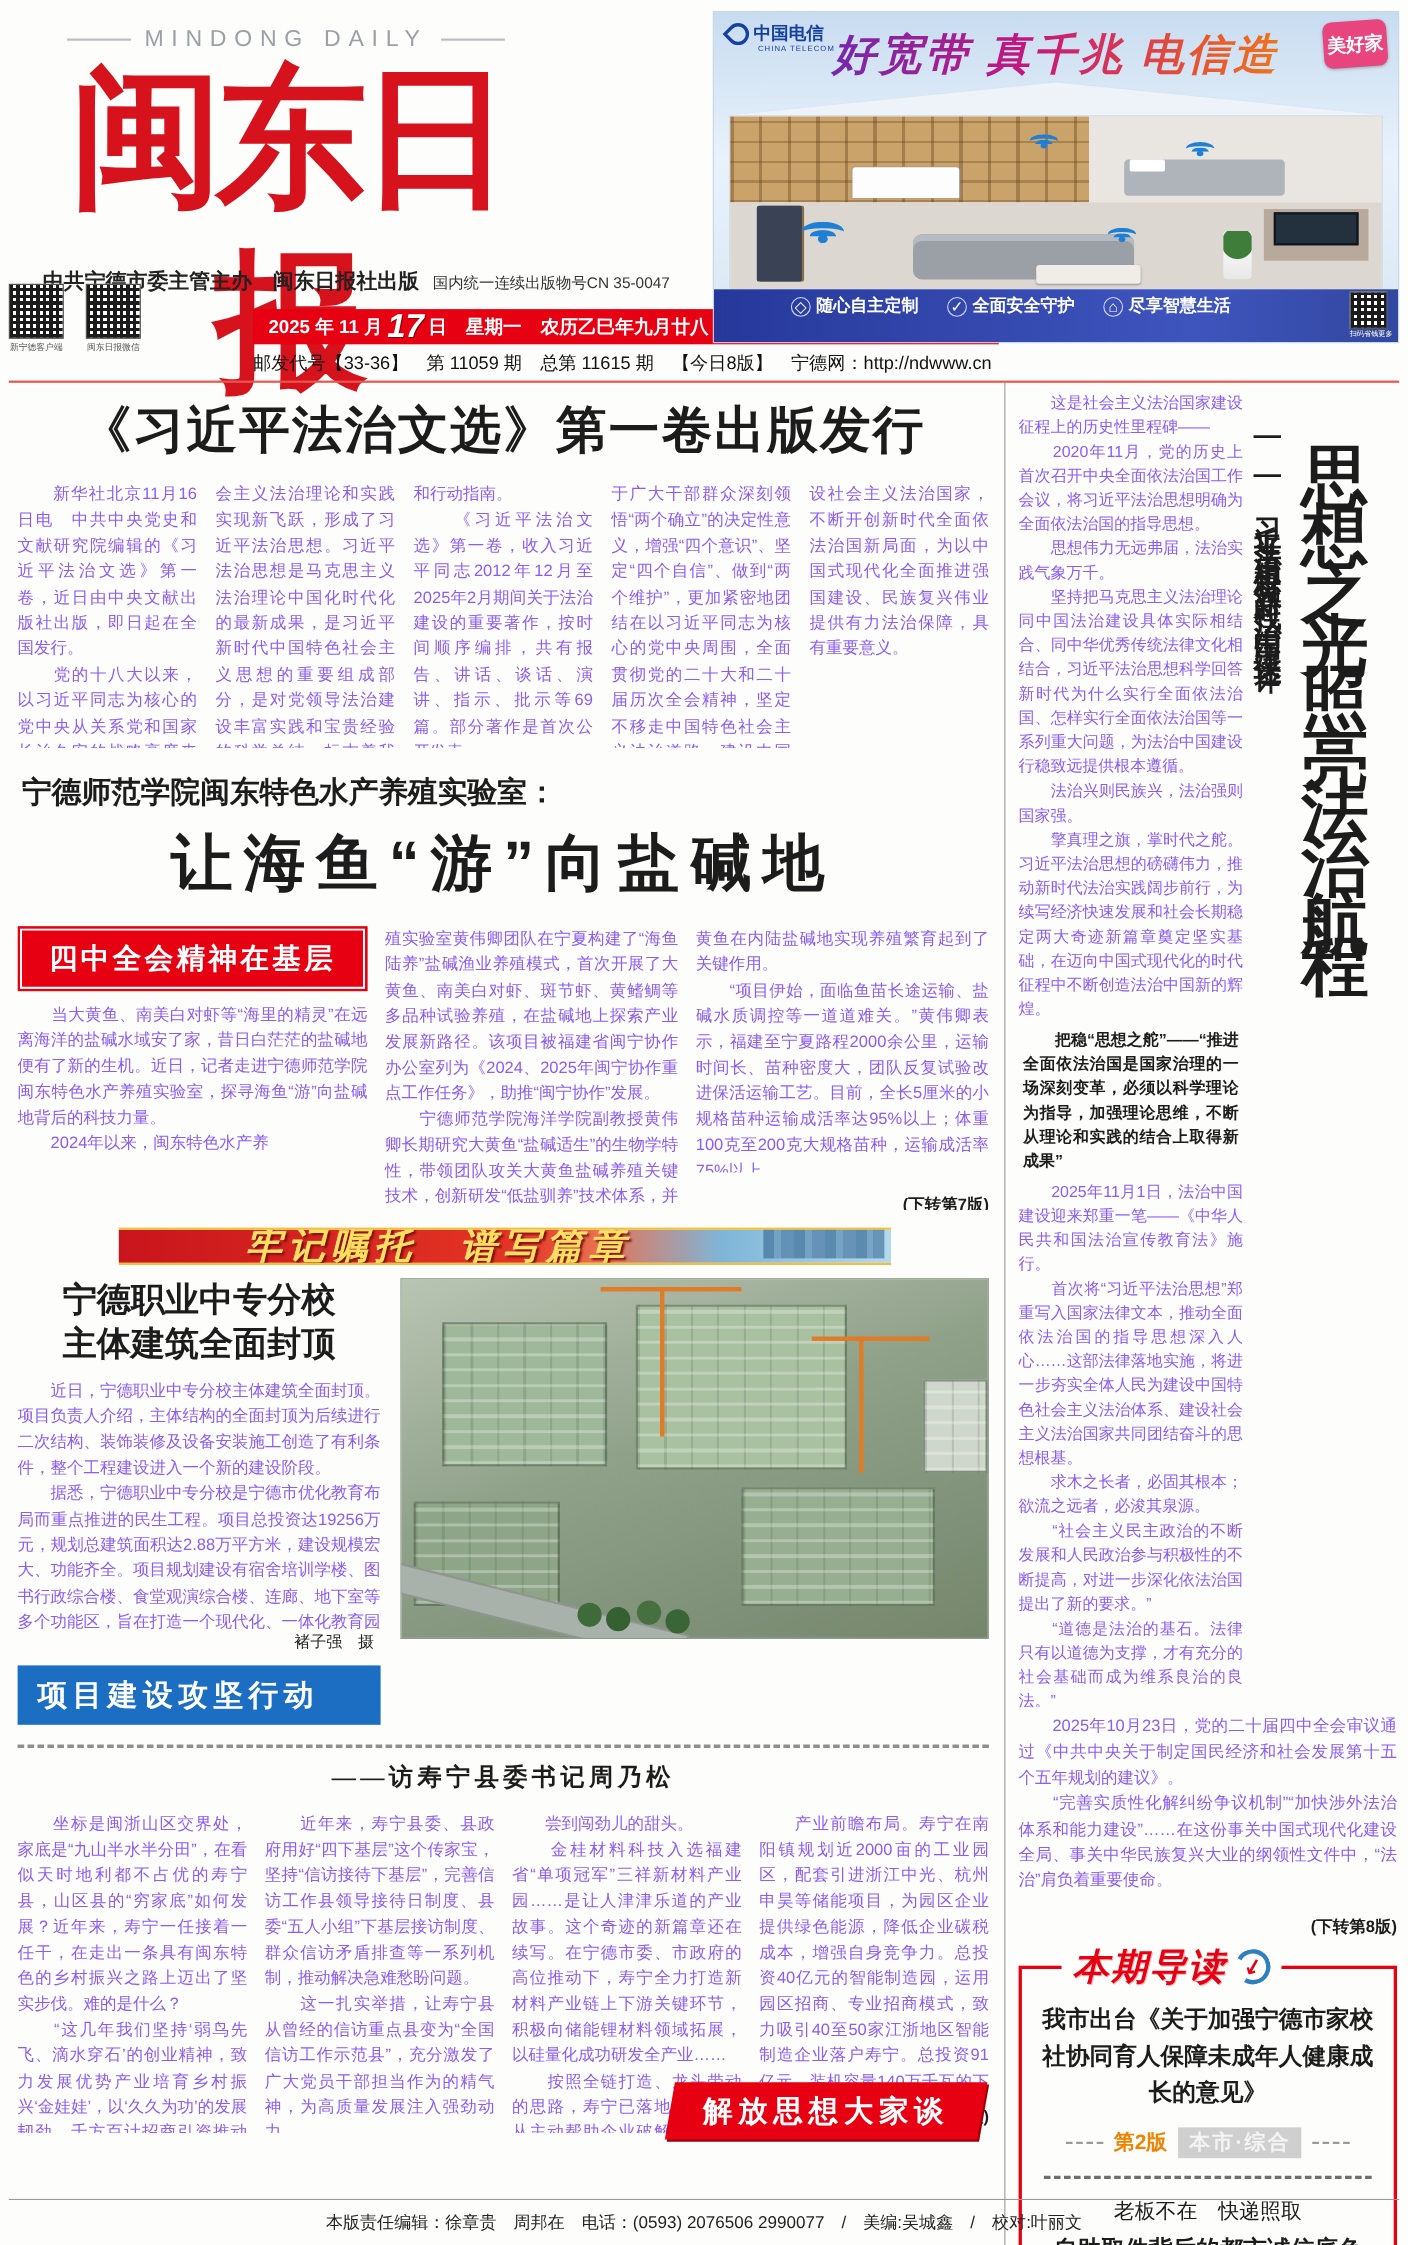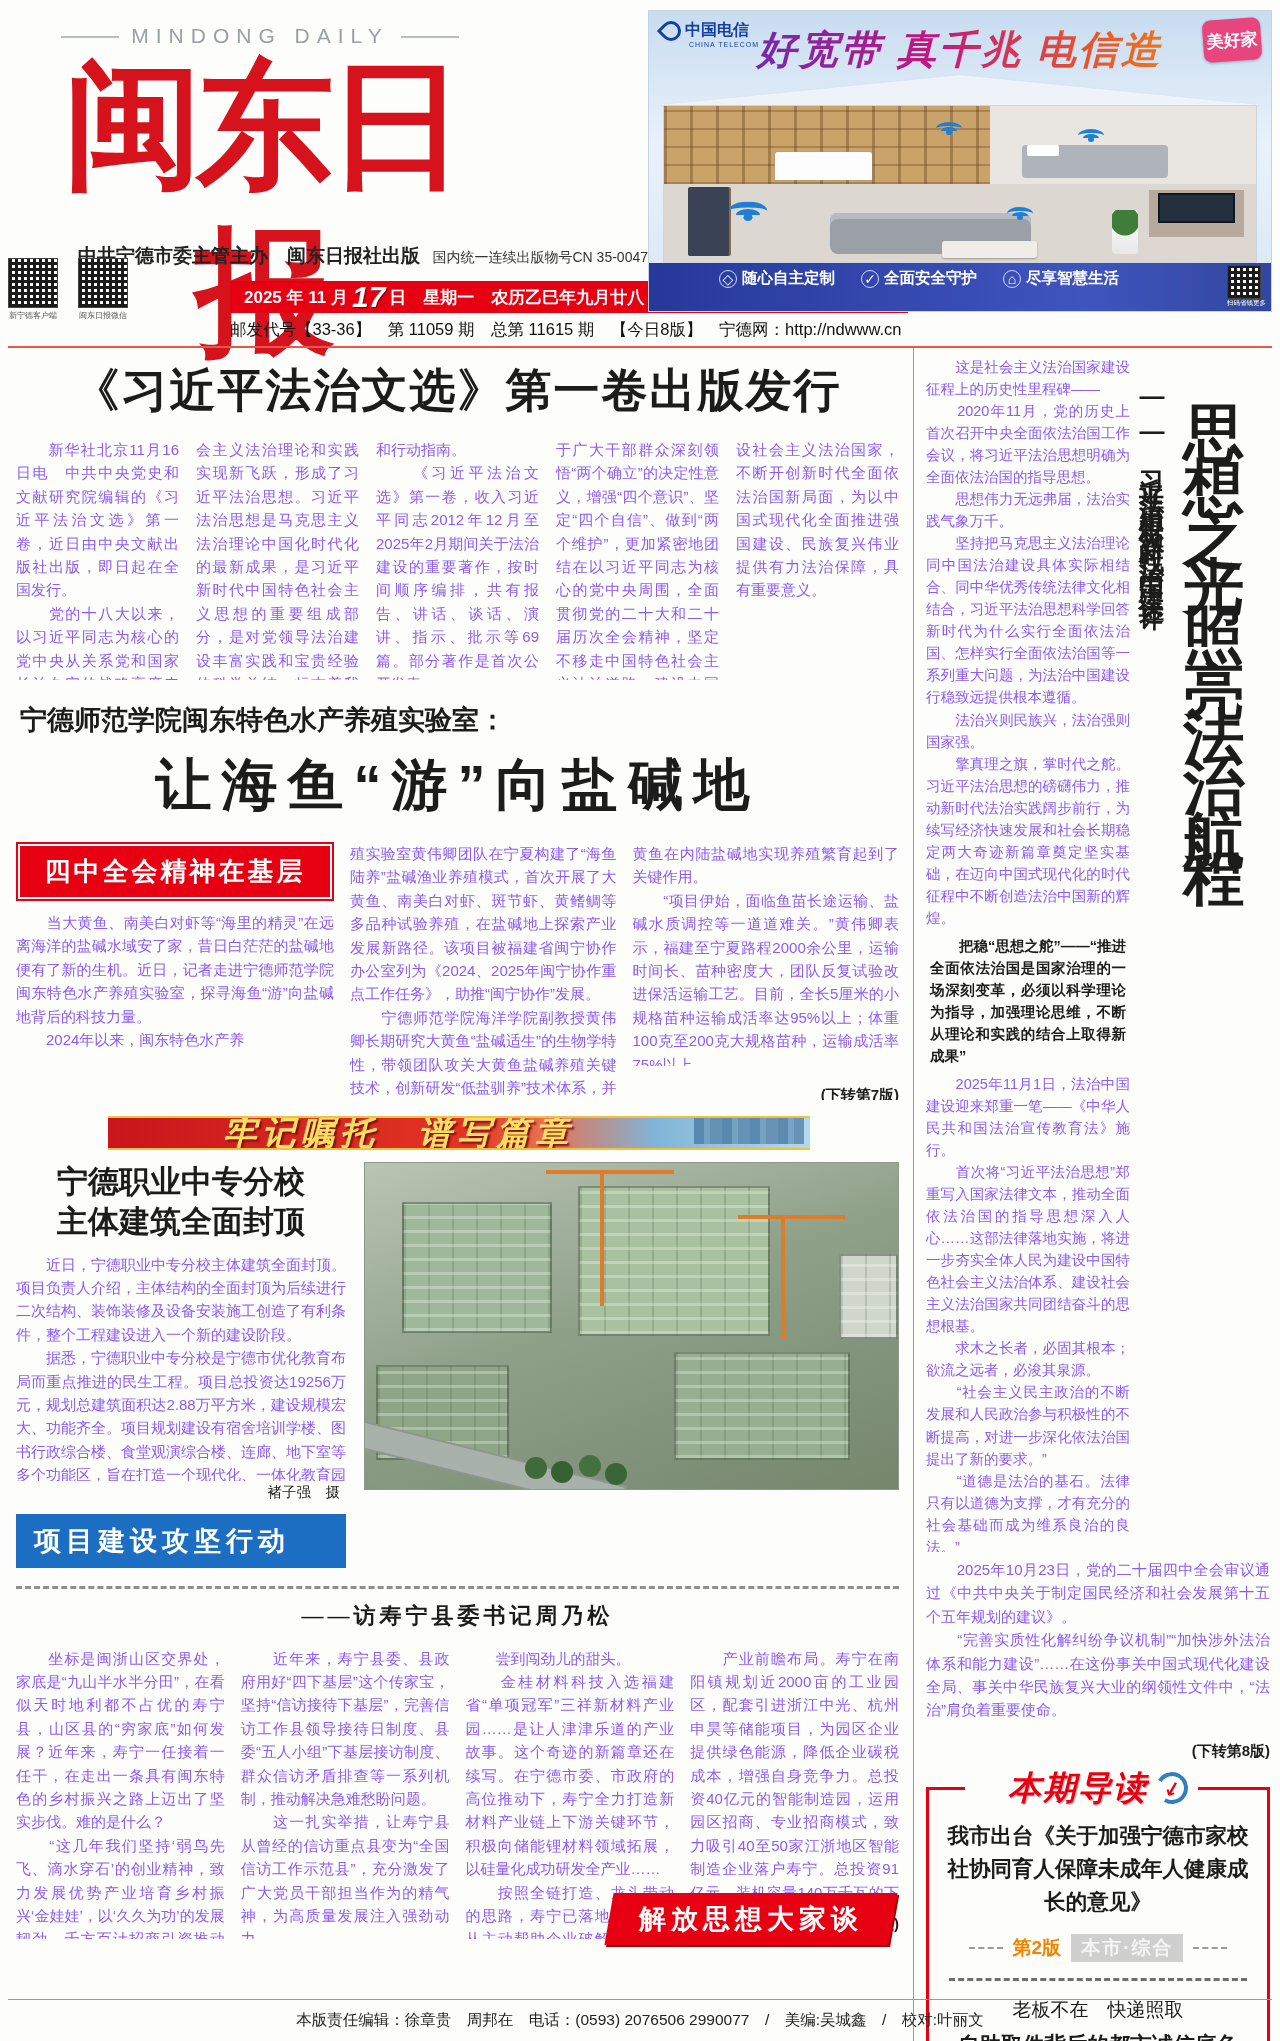--- a/index.html
+++ b/index.html
@@ -4,21 +4,21 @@
 <style>
   * { margin:0; padding:0; box-sizing:border-box; }
   body { background:#888; font-family:"Liberation Sans","DejaVu Sans",sans-serif; }
   .page { width:1280px; height:2041px; margin:0 auto; background:#fdfdfb; position:relative; overflow:hidden; color:#1c1c1c; }
 
   
   .header { position:relative; height:348px; }
   .en-daily { position:absolute; top:24px; left:0; width:520px; text-align:center; color:#9aa0a6; font-size:21px; letter-spacing:7px; }
   .en-daily .rule { display:inline-block; width:58px; border-top:2px solid #b9bec3; vertical-align:middle; margin:0 12px; }
   .masthead { position:absolute; top:42px; left:6px; width:512px; text-align:center; font-size:138px; line-height:1.2; font-weight:900; color:#d6121c; letter-spacing:-6px; font-family:"DejaVu Serif","Liberation Serif",serif; }
-  .org-line { position:absolute; top:243px; left:0; width:648px; text-align:right; white-space:nowrap; }
+  .org-line { position:absolute; top:243px; left:0; width:648px; text-align:center; white-space:nowrap; }
   .org-main { font-size:19px; font-weight:700; color:#222; }
   .org-sub { font-size:14px; color:#333; margin-left:8px; }
   .qr { width:50px; height:50px; border:1px solid #444; background:#fff;
         background-image:repeating-linear-gradient(0deg,#1b1b1b 0 3px,transparent 3px 6px),repeating-linear-gradient(90deg,#1b1b1b 0 3px,transparent 3px 6px); }
   .qr-wrap { position:absolute; top:258px; text-align:center; }
   .qr-wrap .cap { font-size:8px; color:#555; margin-top:2px; }
   .date-bar { position:absolute; top:281px; left:230px; width:678px; height:32px; background:#e60012; color:#fff;
               display:flex; align-items:center; font-size:17px; font-weight:700; padding:0 14px; }
   .date-day { font-size:30px; font-style:italic; font-weight:900; margin:0 4px; text-shadow:1px 1px 0 #7a0009; }
   .date-email { margin-left:auto; font-weight:400; font-size:16px; }
@@ -124,21 +124,21 @@
   
   .ra-top { display:flex; height:1196px; overflow:hidden; }
   .ra-bodycol { width:204px; flex:none; overflow:hidden; }
   .ra-bodycol .bodytext { font-size:14.5px; line-height:1.52; }
   .ra-subhead { font-weight:900; white-space:pre-line; text-align:justify; font-size:14.5px; line-height:1.52; margin:6px 4px; }
   .vert-sub { writing-mode:vertical-rl; text-orientation:upright; font-size:25px; font-weight:900; letter-spacing:.28em; margin:26px 10px 0 6px; height:1060px; }
   .vert-head { writing-mode:vertical-rl; text-orientation:upright; font-size:61px; font-weight:900; letter-spacing:.82em; height:1190px; line-height:1.15; }
   .ra-cont { margin-top:6px; }
   .digest { margin-top:26px; border:3px solid #e60012; position:relative; padding:30px 14px 18px; }
   .digest-title { position:absolute; top:-24px; left:36px; background:#fdfdfb; padding:0 10px; display:flex; align-items:center; gap:8px; }
-  .digest-title .t { color:#e60012; font-size:33px; font-weight:900; font-style:italic; letter-spacing:2px; text-shadow:1px 1px 0 #f5b0b0;margin-left:33px; }
+  .digest-title .t { color:#e60012; font-size:33px; font-weight:900; font-style:italic; letter-spacing:2px; text-shadow:1px 1px 0 #f5b0b0; }
   .digest-title .ic { width:32px; height:32px; border:4px solid #2f7fc1; border-left-color:transparent; border-radius:50%; color:#e60012; font-size:20px; font-weight:900; text-align:center; line-height:26px; transform:rotate(-15deg); }
   .digest-item { text-align:center; }
   .digest-item .big { font-size:21.5px; font-weight:900; line-height:1.55; }
   .digest-item .kick { font-size:19px; margin-bottom:6px; }
   .pageref { display:flex; align-items:center; justify-content:center; gap:10px; margin:14px 0 6px; }
   .pageref .d { width:34px; border-top:2px dashed #9a9a9a; }
   .pageref .pg { color:#f08300; font-size:19px; font-weight:900; }
   .pageref .sec { background:#cfcfcf; color:#f4f4f4; font-size:19px; font-weight:900; padding:1px 10px; letter-spacing:2px; }
   .digest-div { border-top:3px dashed #6e6e6e; margin:16px 6px; }
 

